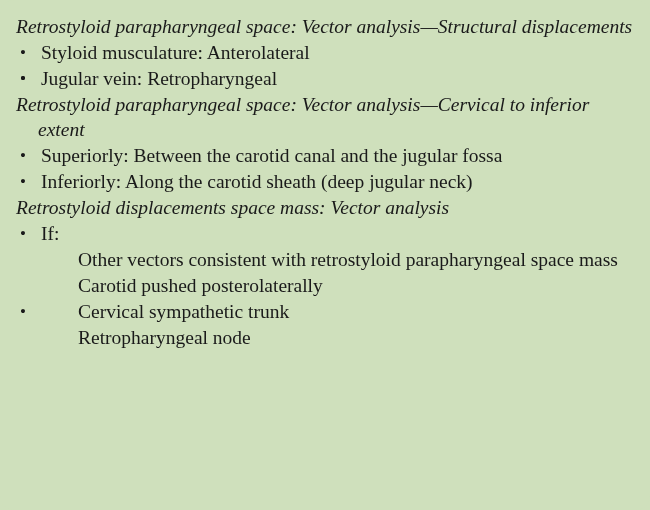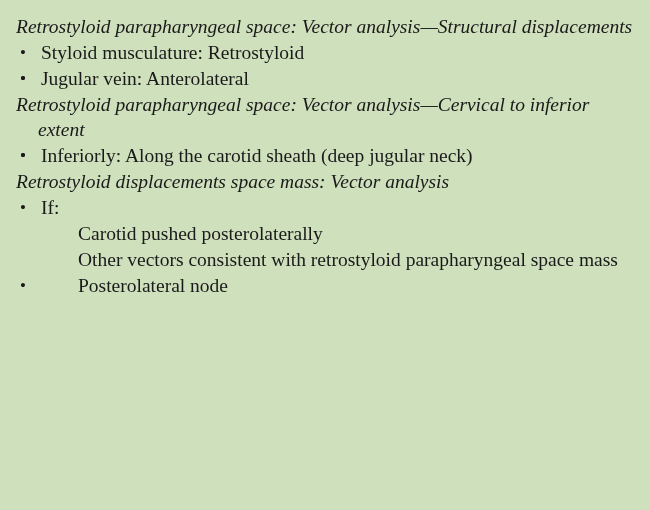--- a/index.html
+++ b/index.html
@@ -68,49 +68,51 @@
 </style>
 </head>
 <body style="background: rgb(207, 224, 188);">
 
 <div class="page" style="background: rgb(207, 224, 188);">
 
   <div class="block">
     <div class="heading h-first">Retrostyloid parapharyngeal space: Vector analysis—Structural displacements</div>
     <div class="bullet">
       <span class="dot">•</span>
-      <span>Styloid musculature: Retrostyloid</span>
+      <span>Styloid musculature: Anterolateral</span>
     </div>
     <div class="bullet">
       <span class="dot">•</span>
     </div>
     <div class="bullet">
       <span class="dot">•</span>
-      <span>Jugular vein: Anterolateral</span>
+      <span>Jugular vein: Retropharyngeal</span>
     </div>
   </div>
 
   <div class="block">
     <div class="heading">Retrostyloid parapharyngeal space: Vector analysis—Cervical to inferior extent</div>
     <div class="bullet">
       <span class="dot">•</span>
+      <span>Superiorly: Between the carotid canal and the jugular fossa</span>
     </div>
     <div class="bullet">
       <span class="dot">•</span>
       <span>Inferiorly: Along the carotid sheath (deep jugular neck)</span>
     </div>
   </div>
 
   <div class="block">
     <div class="heading">Retrostyloid displacements space mass: Vector analysis</div>
     <div class="bullet">
       <span class="dot">•</span>
       <span>If:</span>
     </div>
+    <div class="sub wrap">Other vectors consistent with retrostyloid parapharyngeal space mass</div>
     <div class="sub">Carotid pushed posterolaterally</div>
-    <div class="sub wrap">Other vectors consistent with retrostyloid parapharyngeal space mass</div>
     <div class="bullet">
       <span class="dot">•</span>
     </div>
-    <div class="sub">Posterolateral node</div>
+    <div class="sub">Cervical sympathetic trunk</div>
+    <div class="sub">Retropharyngeal node</div>
   </div>
 
 </div>
 
 </body></html>

